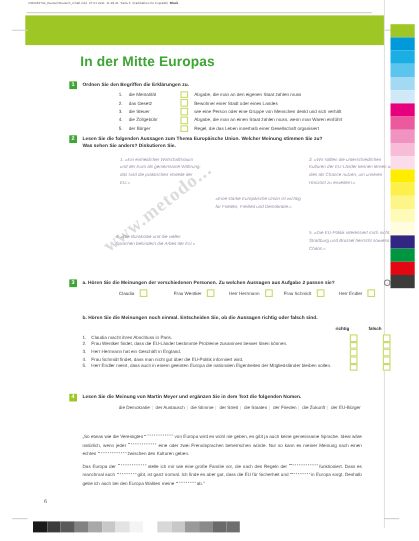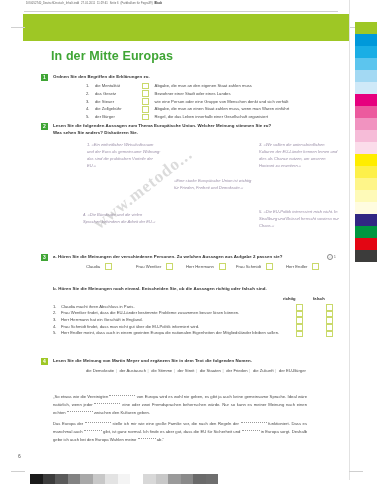--- a/index.html
+++ b/index.html
@@ -15,21 +15,21 @@
 
   
   .green-bar{position:absolute;left:23px;top:14px;width:327px;height:27px;
              background:#9ec725;}
   .hair-left{position:absolute;left:11px;top:27px;width:14px;height:0;
              border-top:0.6px solid #d0d0d0;}
   .hair-right{position:absolute;left:349px;top:27px;width:14px;height:0;
               border-top:0.6px solid #d0d0d0;}
 
   
-  .page{position:absolute;left:8px;top:41px;width:327px;height:430px;}
+  .page{position:absolute;left:30px;top:41px;width:327px;height:430px;}
 
   h1.title{position:absolute;left:43px;top:8px;margin:0;
            font-size:12.5px;font-weight:bold;color:#3fa535;letter-spacing:.1px;}
 
   
   .ex{position:absolute;left:33px;width:294px;}
   .num{position:absolute;left:0;top:0;width:7px;height:7px;
        background:#3fa535;color:#fff;font-size:5px;font-weight:bold;
        text-align:center;line-height:7px;}
   .num.lime{background:#9ec725;}

